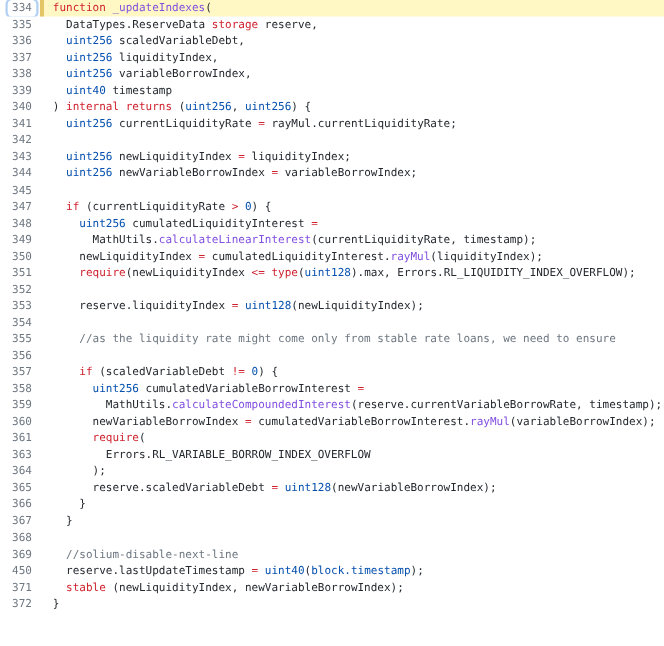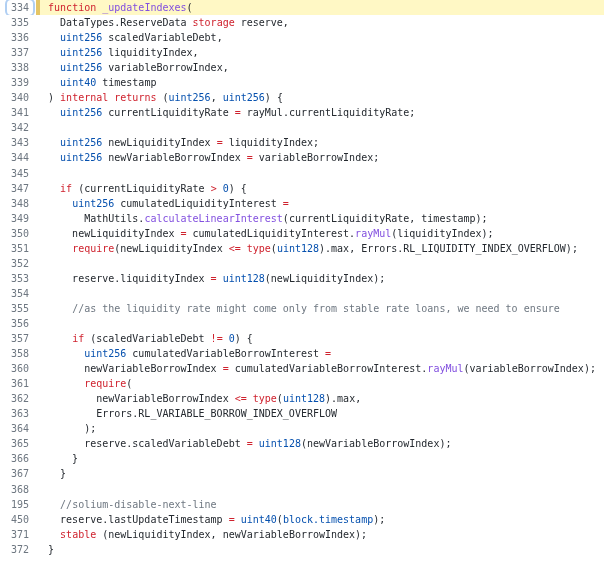--- a/index.html
+++ b/index.html
@@ -76,26 +76,26 @@
     <div class="row"><span class="ln"><span>349</span></span><span class="code"><span class="tok-p">        MathUtils.</span><span class="tok-f">calculateLinearInterest</span><span class="tok-p">(currentLiquidityRate, timestamp);</span></span></div>
     <div class="row"><span class="ln"><span>350</span></span><span class="code"><span class="tok-p">      newLiquidityIndex </span><span class="tok-k">=</span><span class="tok-p"> cumulatedLiquidityInterest.</span><span class="tok-f">rayMul</span><span class="tok-p">(liquidityIndex);</span></span></div>
     <div class="row"><span class="ln"><span>351</span></span><span class="code"><span class="tok-p">      </span><span class="tok-k">require</span><span class="tok-p">(newLiquidityIndex </span><span class="tok-k">&lt;=</span><span class="tok-p"> </span><span class="tok-k">type</span><span class="tok-p">(</span><span class="tok-t">uint128</span><span class="tok-p">).max, Errors.RL_LIQUIDITY_INDEX_OVERFLOW);</span></span></div>
     <div class="row"><span class="ln"><span>352</span></span><span class="code"></span></div>
     <div class="row"><span class="ln"><span>353</span></span><span class="code"><span class="tok-p">      reserve.liquidityIndex </span><span class="tok-k">=</span><span class="tok-p"> </span><span class="tok-t">uint128</span><span class="tok-p">(newLiquidityIndex);</span></span></div>
     <div class="row"><span class="ln"><span>354</span></span><span class="code"></span></div>
     <div class="row"><span class="ln"><span>355</span></span><span class="code"><span class="tok-p">      </span><span class="tok-c">//as the liquidity rate might come only from stable rate loans, we need to ensure</span></span></div>
     <div class="row"><span class="ln"><span>356</span></span><span class="code"><span class="tok-p">      </span></span></div>
     <div class="row"><span class="ln"><span>357</span></span><span class="code"><span class="tok-p">      </span><span class="tok-k">if</span><span class="tok-p"> (scaledVariableDebt </span><span class="tok-k">!=</span><span class="tok-p"> </span><span class="tok-t">0</span><span class="tok-p">) {</span></span></div>
     <div class="row"><span class="ln"><span>358</span></span><span class="code"><span class="tok-p">        </span><span class="tok-t">uint256</span><span class="tok-p"> cumulatedVariableBorrowInterest </span><span class="tok-k">=</span></span></div>
+    <div class="row"><span class="ln"><span>359</span></span><span class="code"><span class="tok-p">          MathUtils.</span><span class="tok-f">calculateCompoundedInterest</span><span class="tok-p">(reserve.currentVariableBorrowRate, timestamp);</span></span></div>
     <div class="row"><span class="ln"><span>360</span></span><span class="code"><span class="tok-p">        newVariableBorrowIndex </span><span class="tok-k">=</span><span class="tok-p"> cumulatedVariableBorrowInterest.</span><span class="tok-f">rayMul</span><span class="tok-p">(variableBorrowIndex);</span></span></div>
     <div class="row"><span class="ln"><span>361</span></span><span class="code"><span class="tok-p">        </span><span class="tok-k">require</span><span class="tok-p">(</span></span></div>
-    <div class="row"><span class="ln"><span>362</span></span><span class="code"><span class="tok-p">          newVariableBorrowIndex </span><span class="tok-k">&lt;=</span><span class="tok-p"> </span><span class="tok-k">type</span><span class="tok-p">(</span><span class="tok-t">uint128</span><span class="tok-p">).max,</span></span></div>
     <div class="row"><span class="ln"><span>363</span></span><span class="code"><span class="tok-p">          Errors.RL_VARIABLE_BORROW_INDEX_OVERFLOW</span></span></div>
     <div class="row"><span class="ln"><span>364</span></span><span class="code"><span class="tok-p">        );</span></span></div>
     <div class="row"><span class="ln"><span>365</span></span><span class="code"><span class="tok-p">        reserve.scaledVariableDebt </span><span class="tok-k">=</span><span class="tok-p"> </span><span class="tok-t">uint128</span><span class="tok-p">(newVariableBorrowIndex);</span></span></div>
     <div class="row"><span class="ln"><span>366</span></span><span class="code"><span class="tok-p">      }</span></span></div>
     <div class="row"><span class="ln"><span>367</span></span><span class="code"><span class="tok-p">    }</span></span></div>
     <div class="row"><span class="ln"><span>368</span></span><span class="code"></span></div>
-    <div class="row"><span class="ln"><span>195</span></span><span class="code"><span class="tok-p">    </span><span class="tok-c">//solium-disable-next-line</span></span></div>
+    <div class="row"><span class="ln"><span>369</span></span><span class="code"><span class="tok-p">    </span><span class="tok-c">//solium-disable-next-line</span></span></div>
     <div class="row"><span class="ln"><span>450</span></span><span class="code"><span class="tok-p">    reserve.lastUpdateTimestamp </span><span class="tok-k">=</span><span class="tok-p"> </span><span class="tok-t">uint40</span><span class="tok-p">(</span><span class="tok-t">block.timestamp</span><span class="tok-p">);</span></span></div>
     <div class="row"><span class="ln"><span>371</span></span><span class="code"><span class="tok-p">    </span><span class="tok-k">stable</span><span class="tok-p"> (newLiquidityIndex, newVariableBorrowIndex);</span></span></div>
     <div class="row"><span class="ln"><span>372</span></span><span class="code"><span class="tok-p">  }</span></span></div>
   </div>
 
 </body></html>

